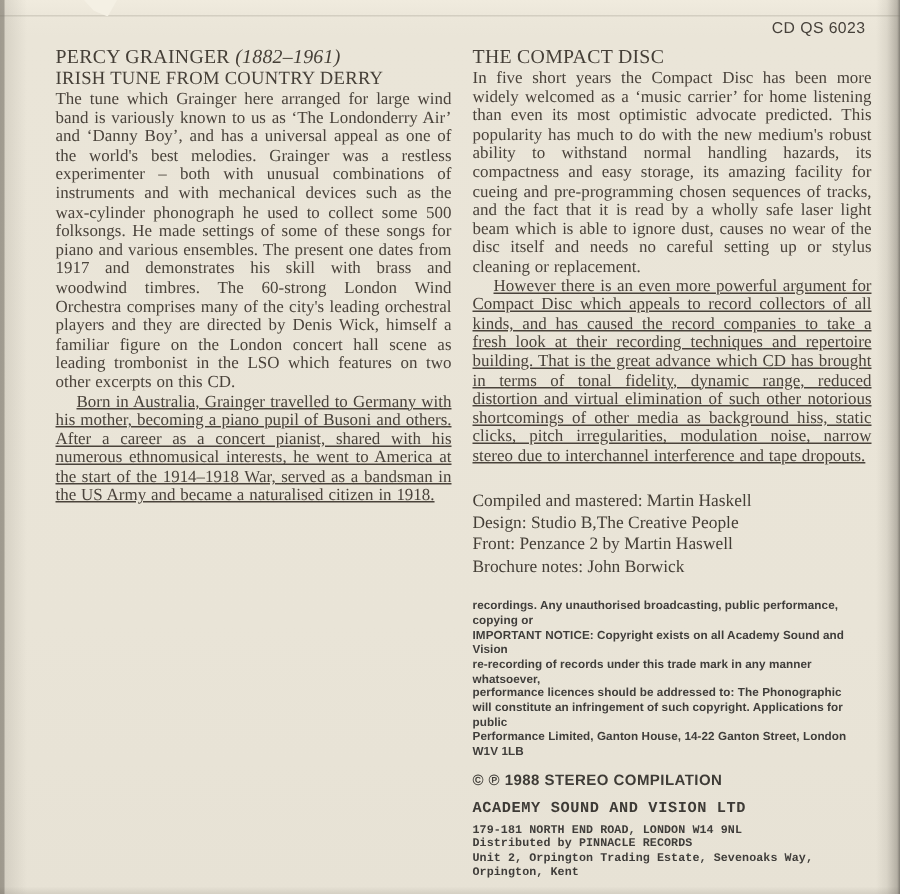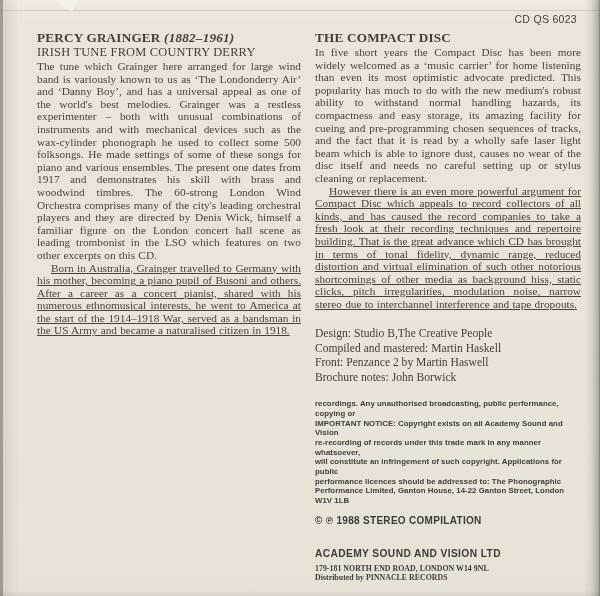--- a/index.html
+++ b/index.html
@@ -24,21 +24,21 @@
   .catalog{
     position:absolute;top:13px;right:23px;
     font-family:"Liberation Sans","DejaVu Sans",sans-serif;
     font-weight:normal;font-size:10.5px;letter-spacing:0.3px;color:#46413a;
   }
 
   .col{position:absolute;top:31px;}
   .col-left{left:37px;width:264px;}
   .col-right{left:315px;width:266px;}
 
-  .head-line{font-size:13.2px;line-height:14px;letter-spacing:0.2px;color:#453f37;white-space:nowrap;font-weight:bold;}
+  .head-line{font-size:13.2px;line-height:14px;letter-spacing:0.2px;color:#453f37;white-space:nowrap;}
   .head-line .dates{font-style:italic;}
   .work-title{font-size:12.4px;line-height:14px;letter-spacing:0.2px;color:#453f37;white-space:nowrap;}
 
   .body-text{
     margin:0;font-size:11.3px;line-height:12.6px;text-align:justify;
     color:#4a433b;word-spacing:0.4px;
   }
   .body-text.first{margin-top:1px;}
   .body-text.indent{text-indent:14px;text-decoration:underline;}
 
@@ -49,27 +49,27 @@
     margin-top:14px;
     font-family:"Liberation Sans","DejaVu Sans",sans-serif;
     font-weight:bold;font-size:7.8px;line-height:9.7px;color:#3f3d3a;letter-spacing:0.05px;
   }
   .copyright-line{
     margin-top:9px;
     font-family:"Liberation Sans","DejaVu Sans",sans-serif;
     font-weight:bold;font-size:10px;letter-spacing:0.3px;color:#3e3b36;
   }
   .company-line{
-    margin-top:22px;
-    font-family:Liberation Sans, sans-serif;
+    margin-top:8px;
+    font-family:Liberation Mono, monospace;
     font-weight:bold;font-size:10.2px;letter-spacing:0.4px;color:#3e3b36;
   }
   .address{
     margin-top:5px;
-    font-family:Liberation Serif, serif;
+    font-family:Liberation Mono, monospace;
     font-weight:bold;font-size:7.8px;line-height:9.4px;color:#3f3d3a;letter-spacing:0.05px;
   }
 </style>
 </head>
 <body>
 
 <div class="edge-left-band"></div>
 <div class="edge-left-line"></div>
 <div class="edge-right-band"></div>
 <div class="edge-top-line"></div>
@@ -84,35 +84,36 @@
   <p class="body-text first">The tune which Grainger here arranged for large wind band is variously known to us as ‘The Londonderry Air’ and ‘Danny Boy’, and has a universal appeal as one of the world's best melodies. Grainger was a restless experimenter – both with unusual combinations of instruments and with mechanical devices such as the wax-cylinder phonograph he used to collect some 500 folksongs. He made settings of some of these songs for piano and various ensembles. The present one dates from 1917 and demonstrates his skill with brass and woodwind timbres. The 60-strong London Wind Orchestra comprises many of the city's leading orchestral players and they are directed by Denis Wick, himself a familiar figure on the London concert hall scene as leading trombonist in the LSO which features on two other excerpts on this CD.</p>
   <p class="body-text indent">Born in Australia, Grainger travelled to Germany with his mother, becoming a piano pupil of Busoni and others. After a career as a concert pianist, shared with his numerous ethnomusical interests, he went to America at the start of the 1914–1918 War, served as a bandsman in the US Army and became a naturalised citizen in 1918.</p>
 </div>
 
 <div class="col col-right">
   <div class="head-line">THE COMPACT DISC</div>
   <p class="body-text first">In five short years the Compact Disc has been more widely welcomed as a ‘music carrier’ for home listening than even its most optimistic advocate predicted. This popularity has much to do with the new medium's robust ability to withstand normal handling hazards, its compactness and easy storage, its amazing facility for cueing and pre-programming chosen sequences of tracks, and the fact that it is read by a wholly safe laser light beam which is able to ignore dust, causes no wear of the disc itself and needs no careful setting up or stylus cleaning or replacement.</p>
   <p class="body-text indent">However there is an even more powerful argument for Compact Disc which appeals to record collectors of all kinds, and has caused the record companies to take a fresh look at their recording techniques and repertoire building. That is the great advance which CD has brought in terms of tonal fidelity, dynamic range, reduced distortion and virtual elimination of such other notorious shortcomings of other media as background hiss, static clicks, pitch irregularities, modulation noise, narrow stereo due to interchannel interference and tape dropouts.</p>
 
   <div class="credits">
+    <div>Compiled and mastered: Martin Haskell</div>
     <div>Design: Studio B,The Creative People</div>
-    <div>Compiled and mastered: Martin Haskell</div>
     <div><span>Front: </span><span class="italic">Penzance 2</span><span> by Martin Haswell</span></div>
     <div>Brochure notes: John Borwick</div>
   </div>
 
   <div class="notice">
     <div>recordings. Any unauthorised broadcasting, public performance, copying or</div>
     <div>IMPORTANT NOTICE: Copyright exists on all Academy Sound and Vision</div>
     <div>re-recording of records under this trade mark in any manner whatsoever,</div>
+    <div>performance licences should be addressed to: The Phonographic</div>
     <div>will constitute an infringement of such copyright. Applications for public</div>
-    <div>performance licences should be addressed to: The Phonographic</div>
     <div>Performance Limited, Ganton House, 14-22 Ganton Street, London W1V 1LB</div>
   </div>
 
   <div class="copyright-line">© ℗ 1988 STEREO COMPILATION</div>
   <div class="company-line">ACADEMY SOUND AND VISION LTD</div>
 
   <div class="address">
     <div>179-181 NORTH END ROAD, LONDON W14 9NL</div>
     <div>Distributed by PINNACLE RECORDS</div>
+    <div>Unit 2, Orpington Trading Estate, Sevenoaks Way, Orpington, Kent</div>
   </div>
 </div>
 
 </body></html>

